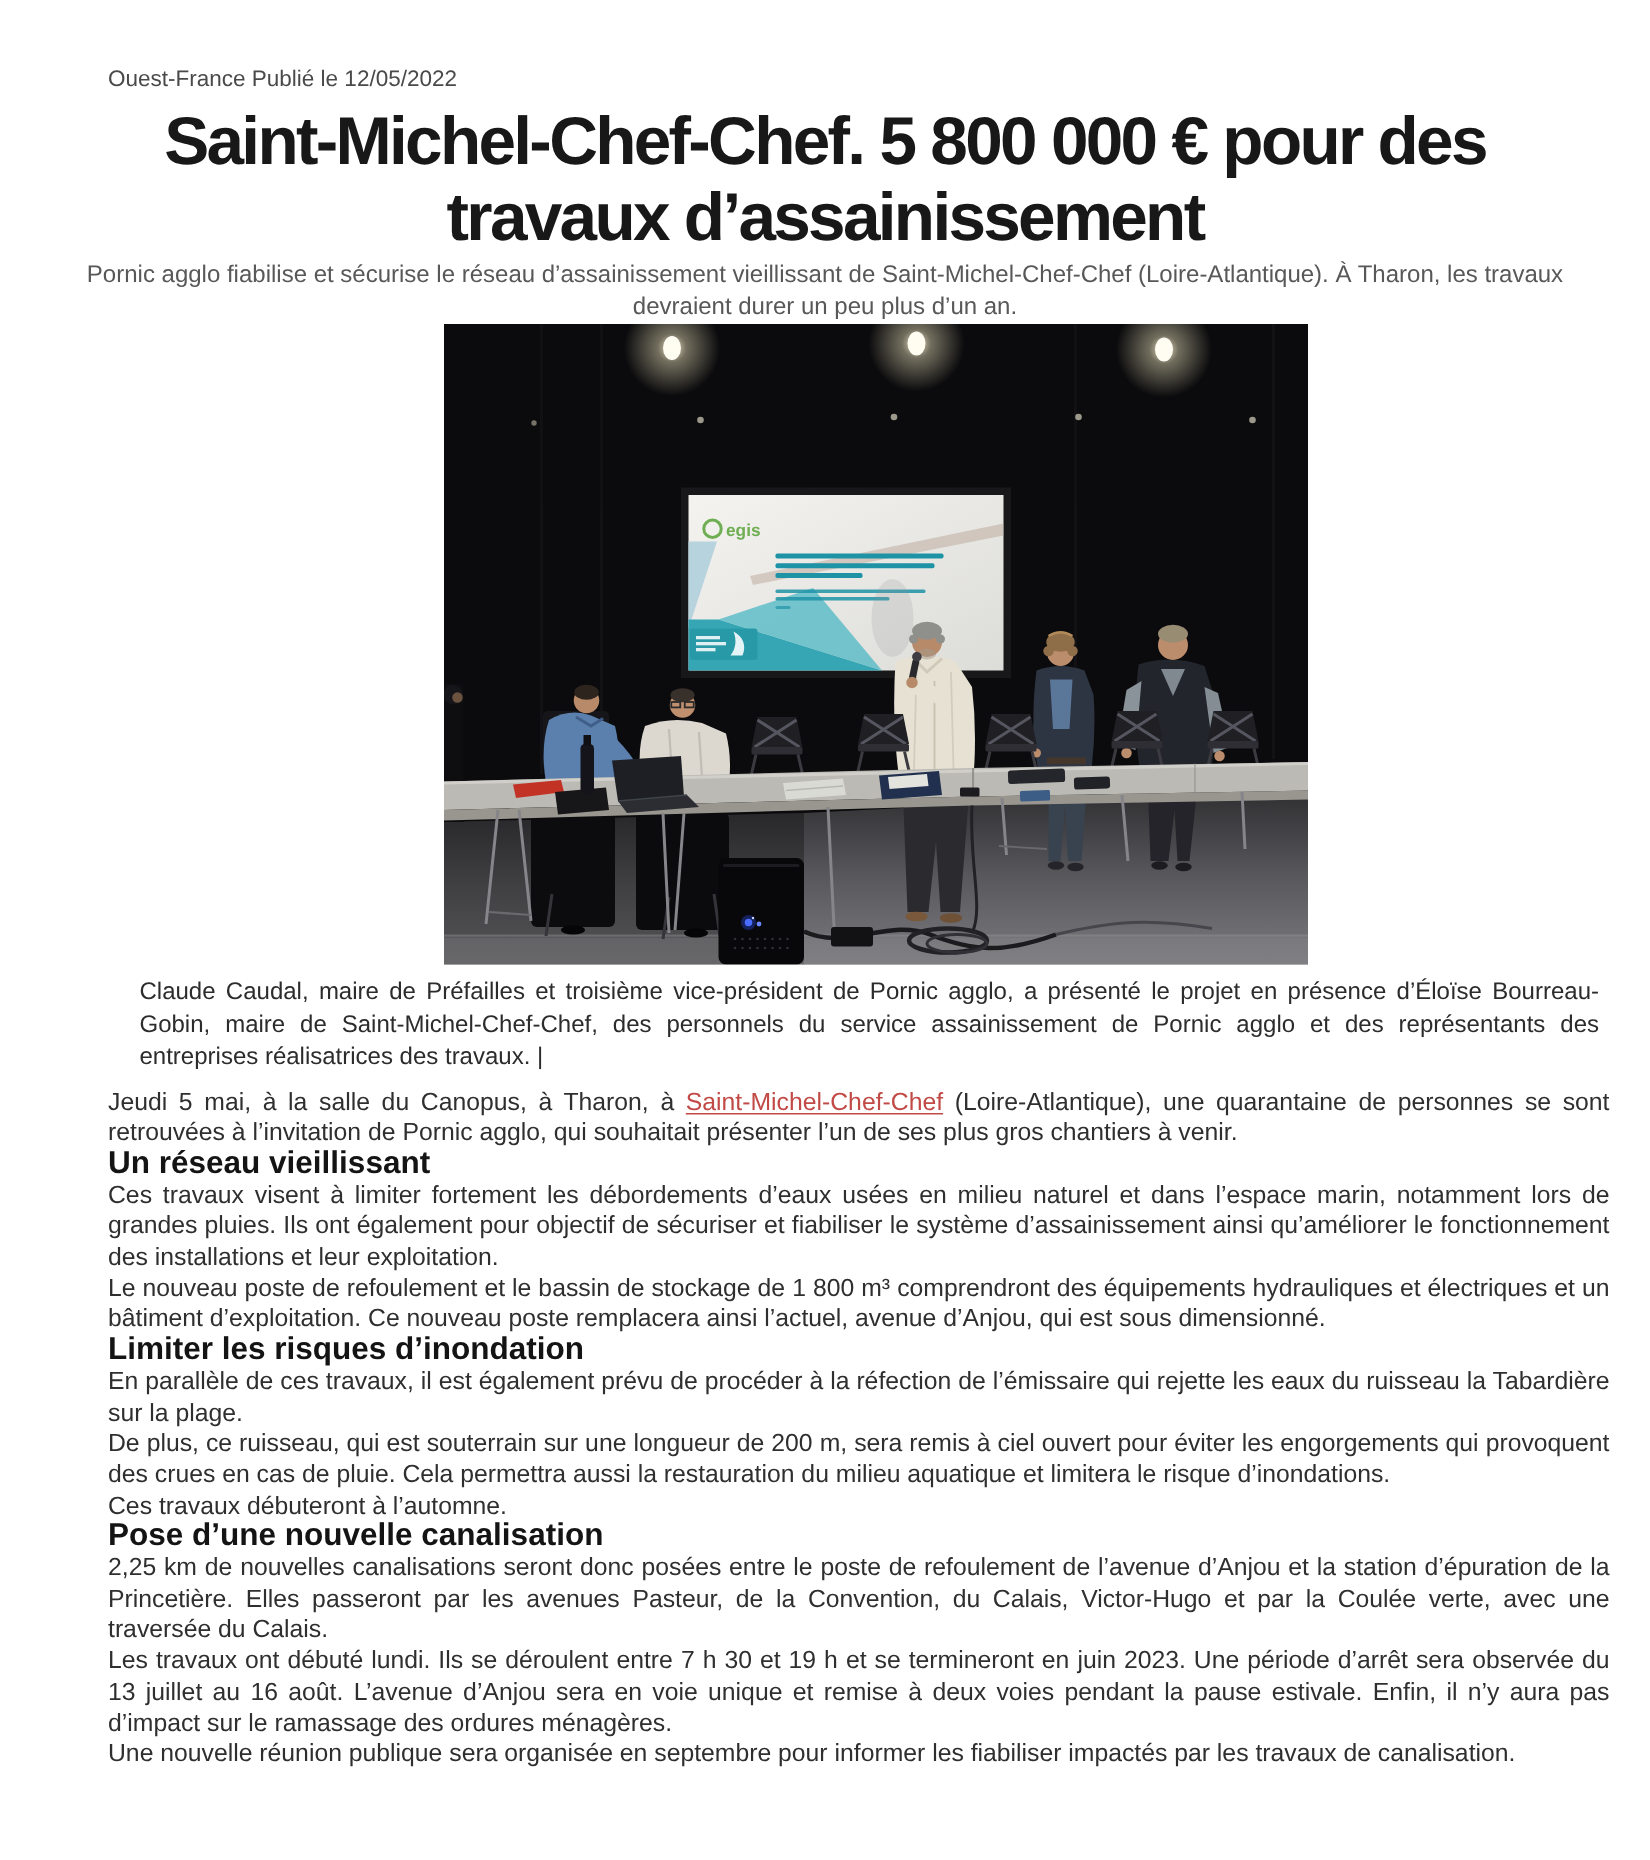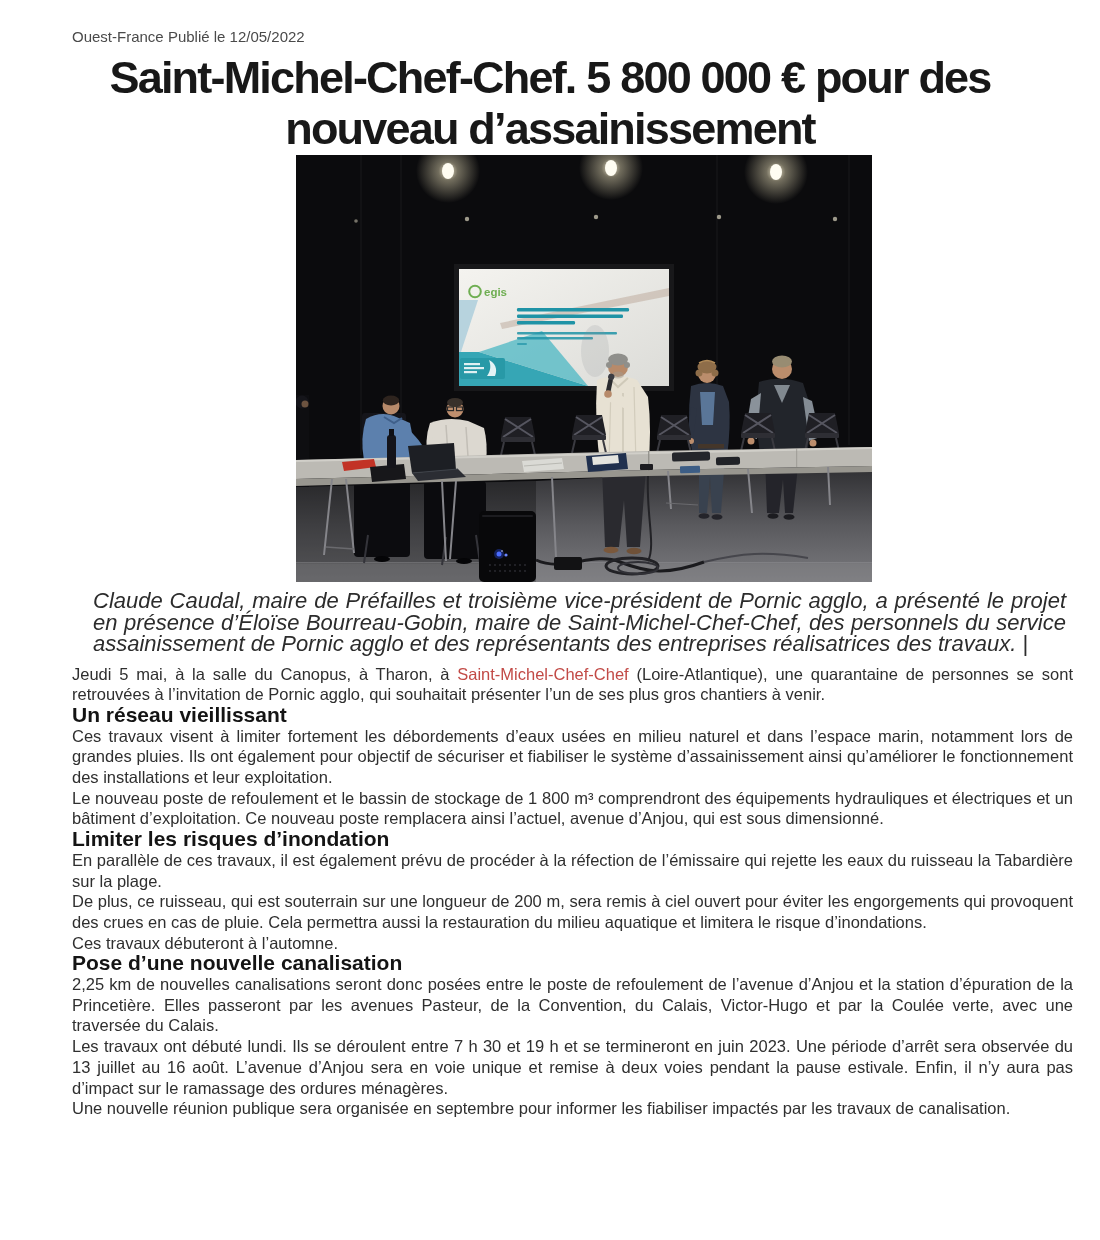--- a/index.html
+++ b/index.html
@@ -1,39 +1,40 @@
 <!DOCTYPE html>
 <html><head>
 <meta charset="utf-8">
 <style>
   html,body{margin:0;padding:0;background:#ffffff;}
   .page{position:relative;width:1100px;height:1240px;background:#ffffff;overflow:hidden;
         font-family:"Liberation Sans","DejaVu Sans",sans-serif;}
-  .meta{padding-top:28px;margin:0 27px 0 72px;font-size:15px;line-height:18px;color:#4a4a4a;}
+  .meta{padding-top:28px;margin:16px 27px 0 72px;font-size:15px;line-height:18px;color:#4a4a4a;}
   .meta .sep{white-space:pre;}
   h1.headline{margin:6px 20px 0;text-align:center;font-weight:700;font-size:45px;line-height:51px;
         letter-spacing:-1.8px;color:#181818;}
   .standfirst{margin:3px auto 0;width:990px;text-align:center;font-size:16px;line-height:21px;color:#585858;}
   .figure{margin:1px 0 0 296px;width:560px;height:427px;line-height:0;}
-  .caption{margin:8px 34px 0 93px;font-size:22px;line-height:21.5px;font-style:italic;
+  .caption{margin:8px 34px 0 93px;font-size:16px;line-height:21.5px;
         color:#2c2c2c;text-align:justify;}
   .article{margin:9px 27px 0 72px;font-size:16.5px;line-height:20.7px;color:#2f2f2f;text-align:justify;}
   .article p,.article h2{margin:0;padding:0;}
   .article h2{font-size:21px;line-height:20.7px;font-weight:700;color:#141414;text-align:left;}
-  a.commune-link{color:#c24a46;text-underline-offset:2px;cursor:pointer;}
+  a.commune-link{color:#c24a46;text-decoration:underline;text-underline-offset:2px;cursor:pointer;}
 </style>
 </head>
 <body>
 
 <div class="page">
 
   <div class="meta"><span>Ouest-France</span><span class="sep"> </span><span>Publié le 12/05/2022</span></div>
 
-  <h1 class="headline"><span>Saint-Michel-Chef-Chef. 5 800 000 € pour des</span><br><span>nouveau d’assainissement</span></h1>
-
+  <h1 class="headline"><span>Saint-Michel-Chef-Chef. 5 800 000 € pour des</span><br><span>travaux d’assainissement</span></h1>
+
+  <p class="standfirst">Pornic agglo fiabilise et sécurise le réseau d’assainissement vieillissant de Saint-Michel-Chef-Chef (Loire-Atlantique). À Tharon, les travaux devraient durer un peu plus d’un an.</p>
 
   <div class="figure">
     <svg width="576" height="427" viewBox="0 0 576 427" xmlns="http://www.w3.org/2000/svg">
       <defs>
         <radialGradient id="glow" cx="50%" cy="50%" r="50%">
           <stop offset="0%" stop-color="#fff8e0" stop-opacity="0.95"></stop>
           <stop offset="30%" stop-color="#f0e6c0" stop-opacity="0.45"></stop>
           <stop offset="100%" stop-color="#f0e6c0" stop-opacity="0"></stop>
         </radialGradient>
         <linearGradient id="floorg" x1="0" y1="0" x2="0" y2="1">

